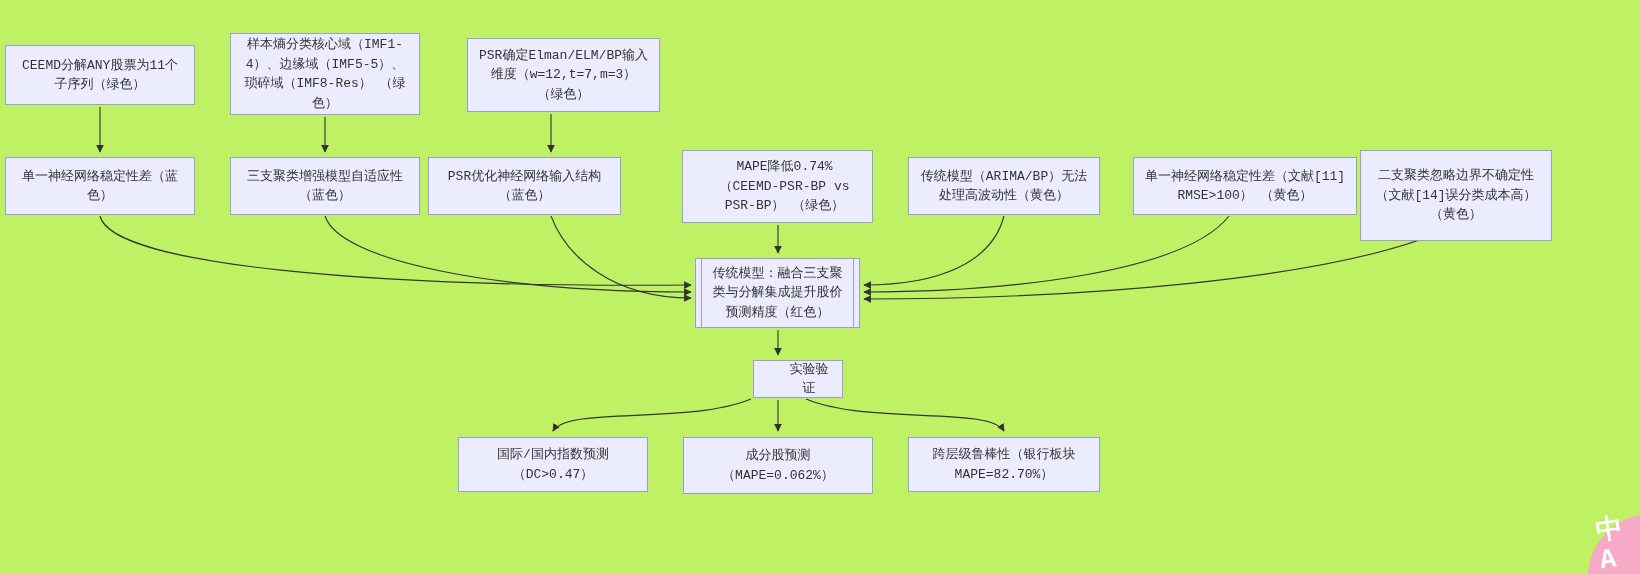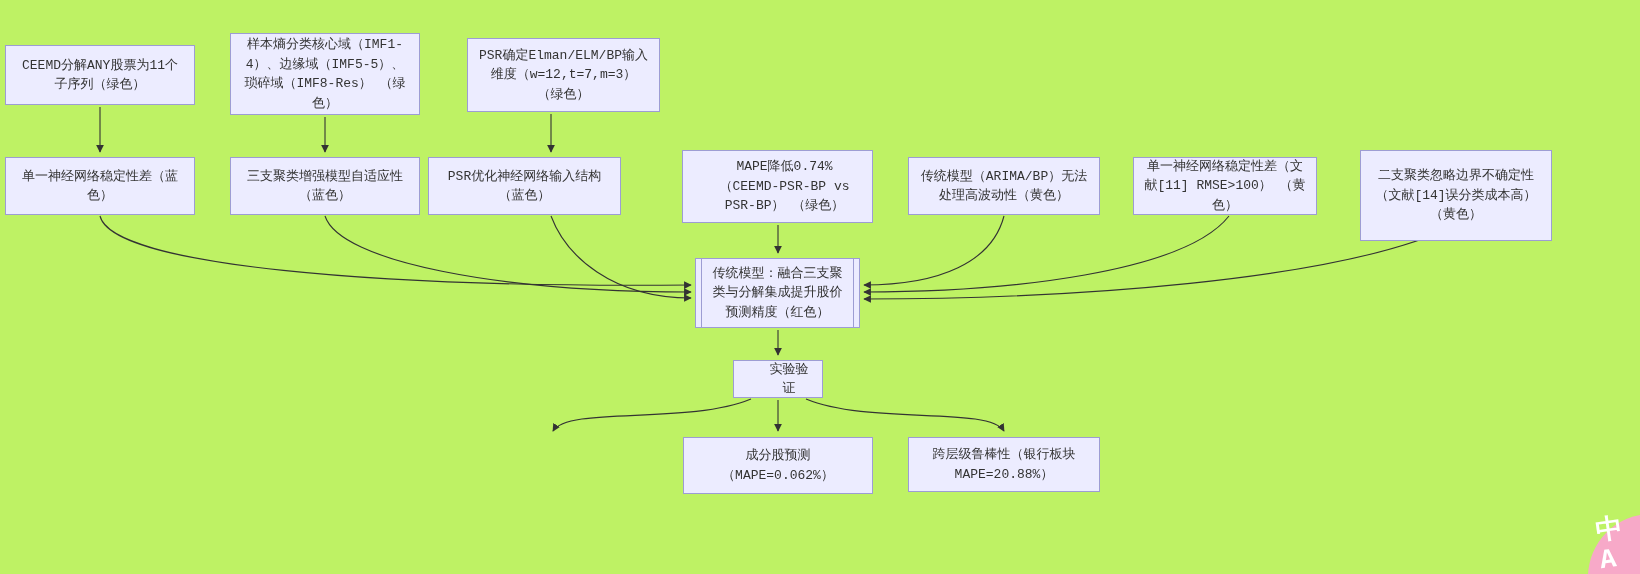--- a/index.html
+++ b/index.html
@@ -86,27 +86,28 @@
 
   <div class="node" style="left:5px;top:45px;width:190px;height:60px;">CEEMD分解ANY股票为11个子序列（绿色）</div>
   <div class="node" style="left:230px;top:33px;width:190px;height:82px;">样本熵分类核心域（IMF1-4）、边缘域（IMF5-5）、琐碎域（IMF8-Res） （绿色）</div>
   <div class="node" style="left:467px;top:38px;width:193px;height:74px;">PSR确定Elman/ELM/BP输入维度（w=12,t=7,m=3） （绿色）</div>
 
   <div class="node" style="left:5px;top:157px;width:190px;height:58px;">单一神经网络稳定性差（蓝色）</div>
   <div class="node" style="left:230px;top:157px;width:190px;height:58px;">三支聚类增强模型自适应性（蓝色）</div>
   <div class="node" style="left:428px;top:157px;width:193px;height:58px;">PSR优化神经网络输入结构（蓝色）</div>
   <div class="node" style="left:682px;top:150px;width:191px;height:73px;padding-left:24px;">MAPE降低0.74%（CEEMD-PSR-BP vs PSR-BP） （绿色）</div>
   <div class="node" style="left:908px;top:157px;width:192px;height:58px;">传统模型（ARIMA/BP）无法处理高波动性（黄色）</div>
-  <div class="node" style="left:1133px;top:157px;width:184px;height:58px;">单一神经网络稳定性差（文献[11] RMSE&gt;100） （黄色）</div>
+  <div class="node" style="left:1133px;top:157px;width:224px;height:58px;">单一神经网络稳定性差（文献[11] RMSE&gt;100） （黄色）</div>
   <div class="node" style="left:1360px;top:150px;width:192px;height:91px;">二支聚类忽略边界不确定性（文献[14]误分类成本高）（黄色）</div>
 
   <div class="node subroutine" style="left:695px;top:258px;width:165px;height:70px;padding:3px 14px;">传统模型：融合三支聚类与分解集成提升股价预测精度（红色）</div>
 
-  <div class="node" style="left:733px;top:360px;width:90px;height:38px;padding-left:32px;">实验验证</div>
+  <div class="node" style="left:753px;top:360px;width:90px;height:38px;padding-left:32px;">实验验证</div>
 
+  <div class="node" style="left:458px;top:437px;width:190px;height:55px;">国际/国内指数预测（DC&gt;0.47）</div>
   <div class="node" style="left:683px;top:437px;width:190px;height:57px;">成分股预测（MAPE=0.062%）</div>
-  <div class="node" style="left:908px;top:437px;width:192px;height:55px;">跨层级鲁棒性（银行板块 MAPE=20.88%）</div>
+  <div class="node" style="left:908px;top:437px;width:192px;height:55px;">跨层级鲁棒性（银行板块 MAPE=82.70%）</div>
 
   <div class="badge">
     <span class="badge-label">中A</span>
   </div>
 
 </div>
 
 </body></html>

